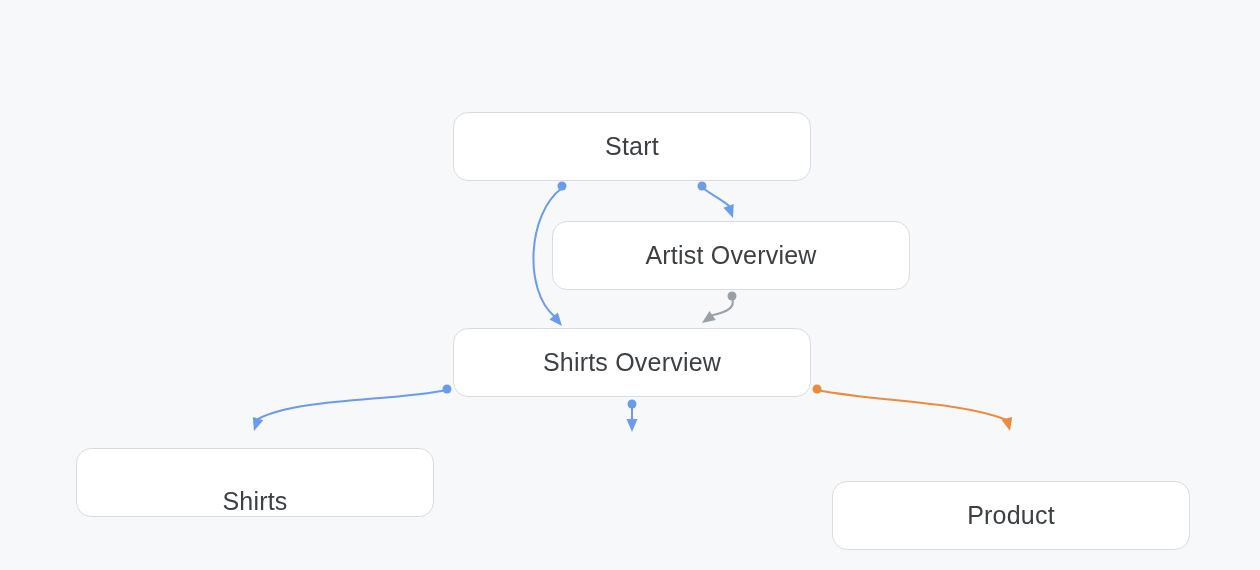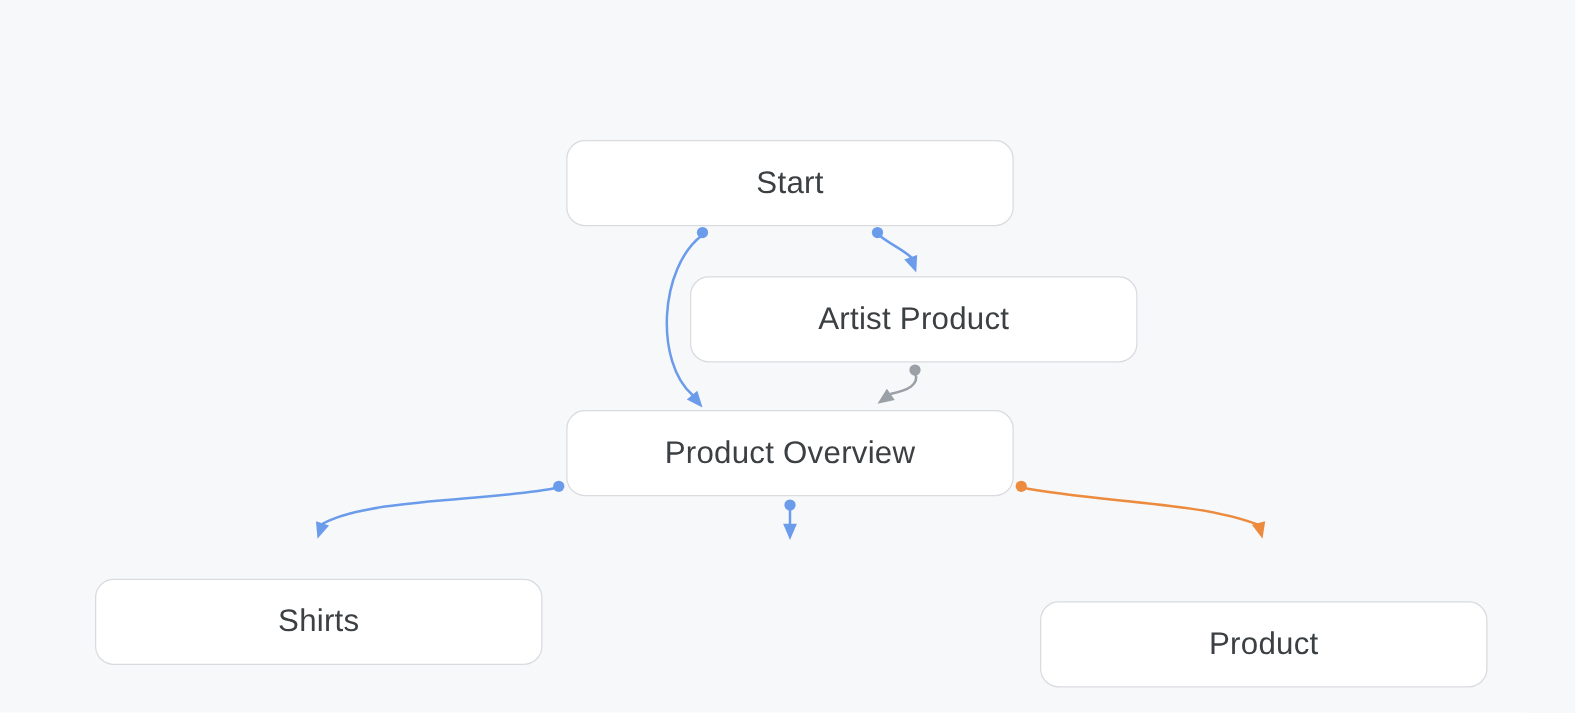--- a/index.html
+++ b/index.html
@@ -43,21 +43,21 @@
   .node-label {
     color: #3c4043;
     font-size: 25px;
     font-weight: 500;
     letter-spacing: 0.2px;
     white-space: nowrap;
   }
   .node-start            { left: 453px; top: 112px; }
   .node-artist-overview  { left: 552px; top: 221px; }
   .node-product-overview { left: 453px; top: 328px; }
-  .node-shirts           { left: 76px;  top: 463px; }
+  .node-shirts           { left: 76px;  top: 448px; align-items: flex-end; }
   .node-music            { left: 453px; top: 437px; }
   .node-product          { left: 832px; top: 437px; margin-top: 44px; }
 </style>
 </head>
 <body>
 
 <div class="canvas">
 
   <svg class="edges-layer" viewBox="0 0 1260 570" xmlns="http://www.w3.org/2000/svg">
 
@@ -96,25 +96,25 @@
       <circle cx="817" cy="389" r="4.5" fill="#ec8b3d"></circle>
       <path d="M 0 0 L -5.5 -13 L 5.5 -13 Z" transform="translate(1010,431) rotate(-14)" fill="#ec8b3d"></path>
     </g>
   </svg>
 
   <div class="node node-start">
     <span class="node-label">Start</span>
   </div>
 
   <div class="node node-artist-overview">
-    <span class="node-label">Artist Product</span>
+    <span class="node-label">Artist Overview</span>
   </div>
 
   <div class="node node-product-overview">
-    <span class="node-label">Product Overview</span>
+    <span class="node-label">Shirts Overview</span>
   </div>
 
   <div class="node node-shirts">
     <span class="node-label">Shirts</span>
   </div>
 
 
   <div class="node node-product">
     <span class="node-label">Product</span>
   </div>

